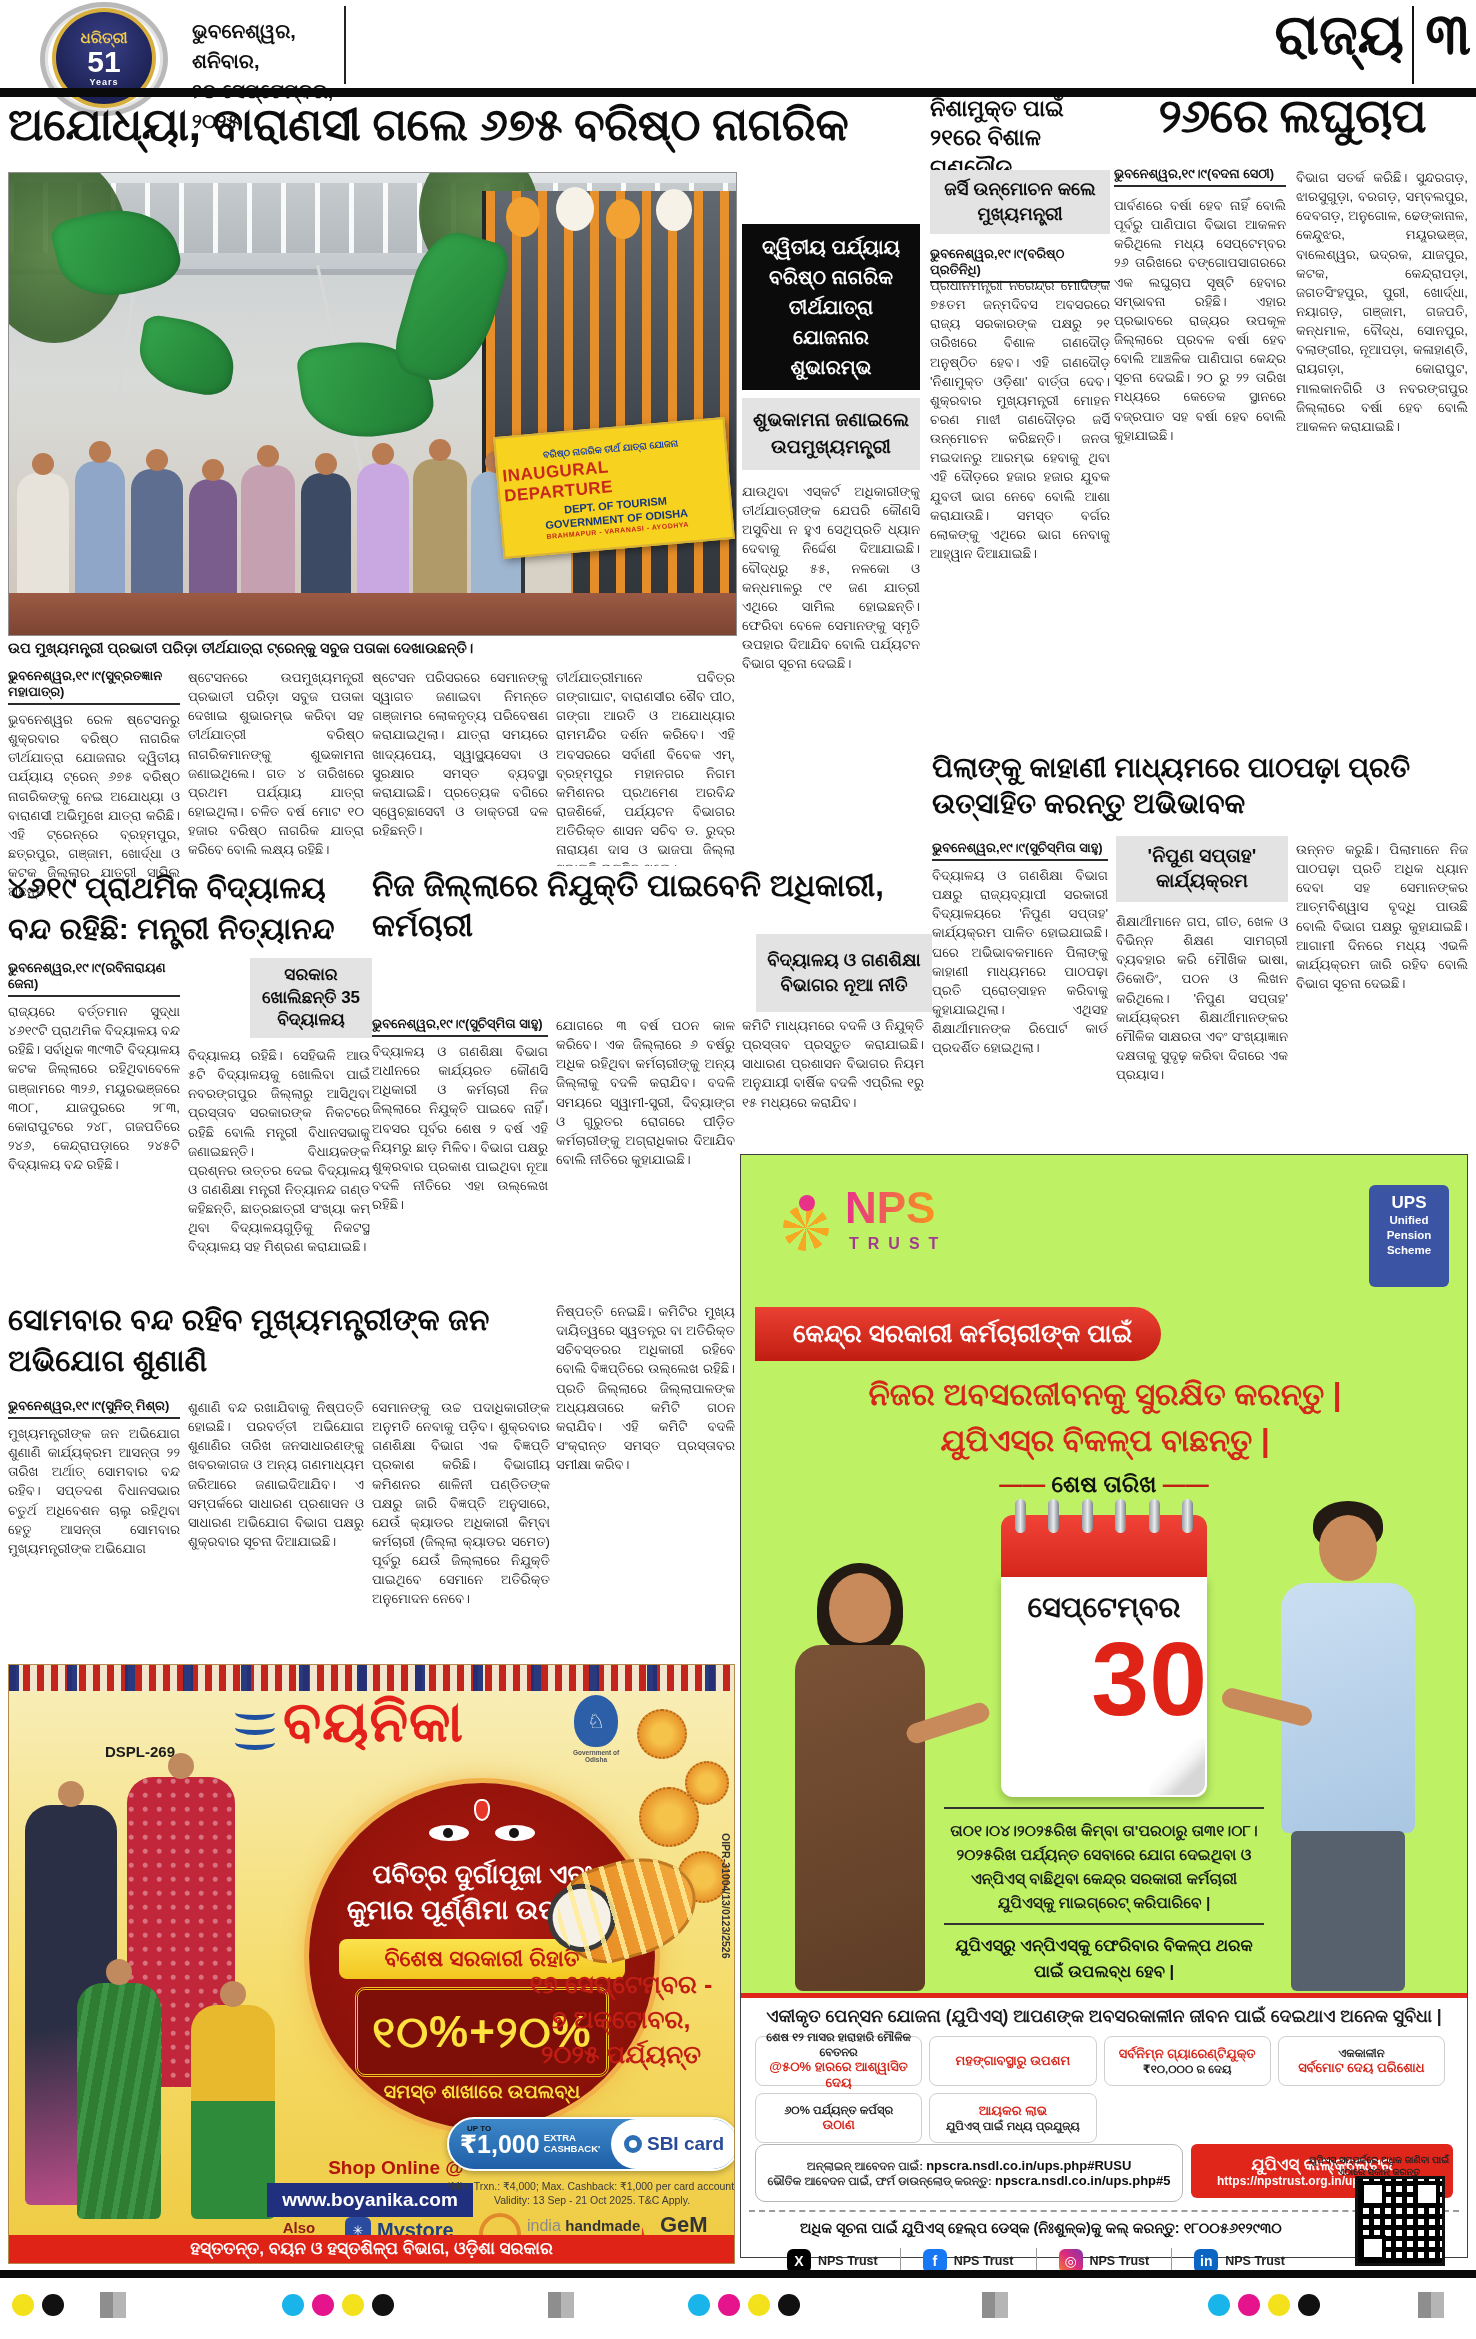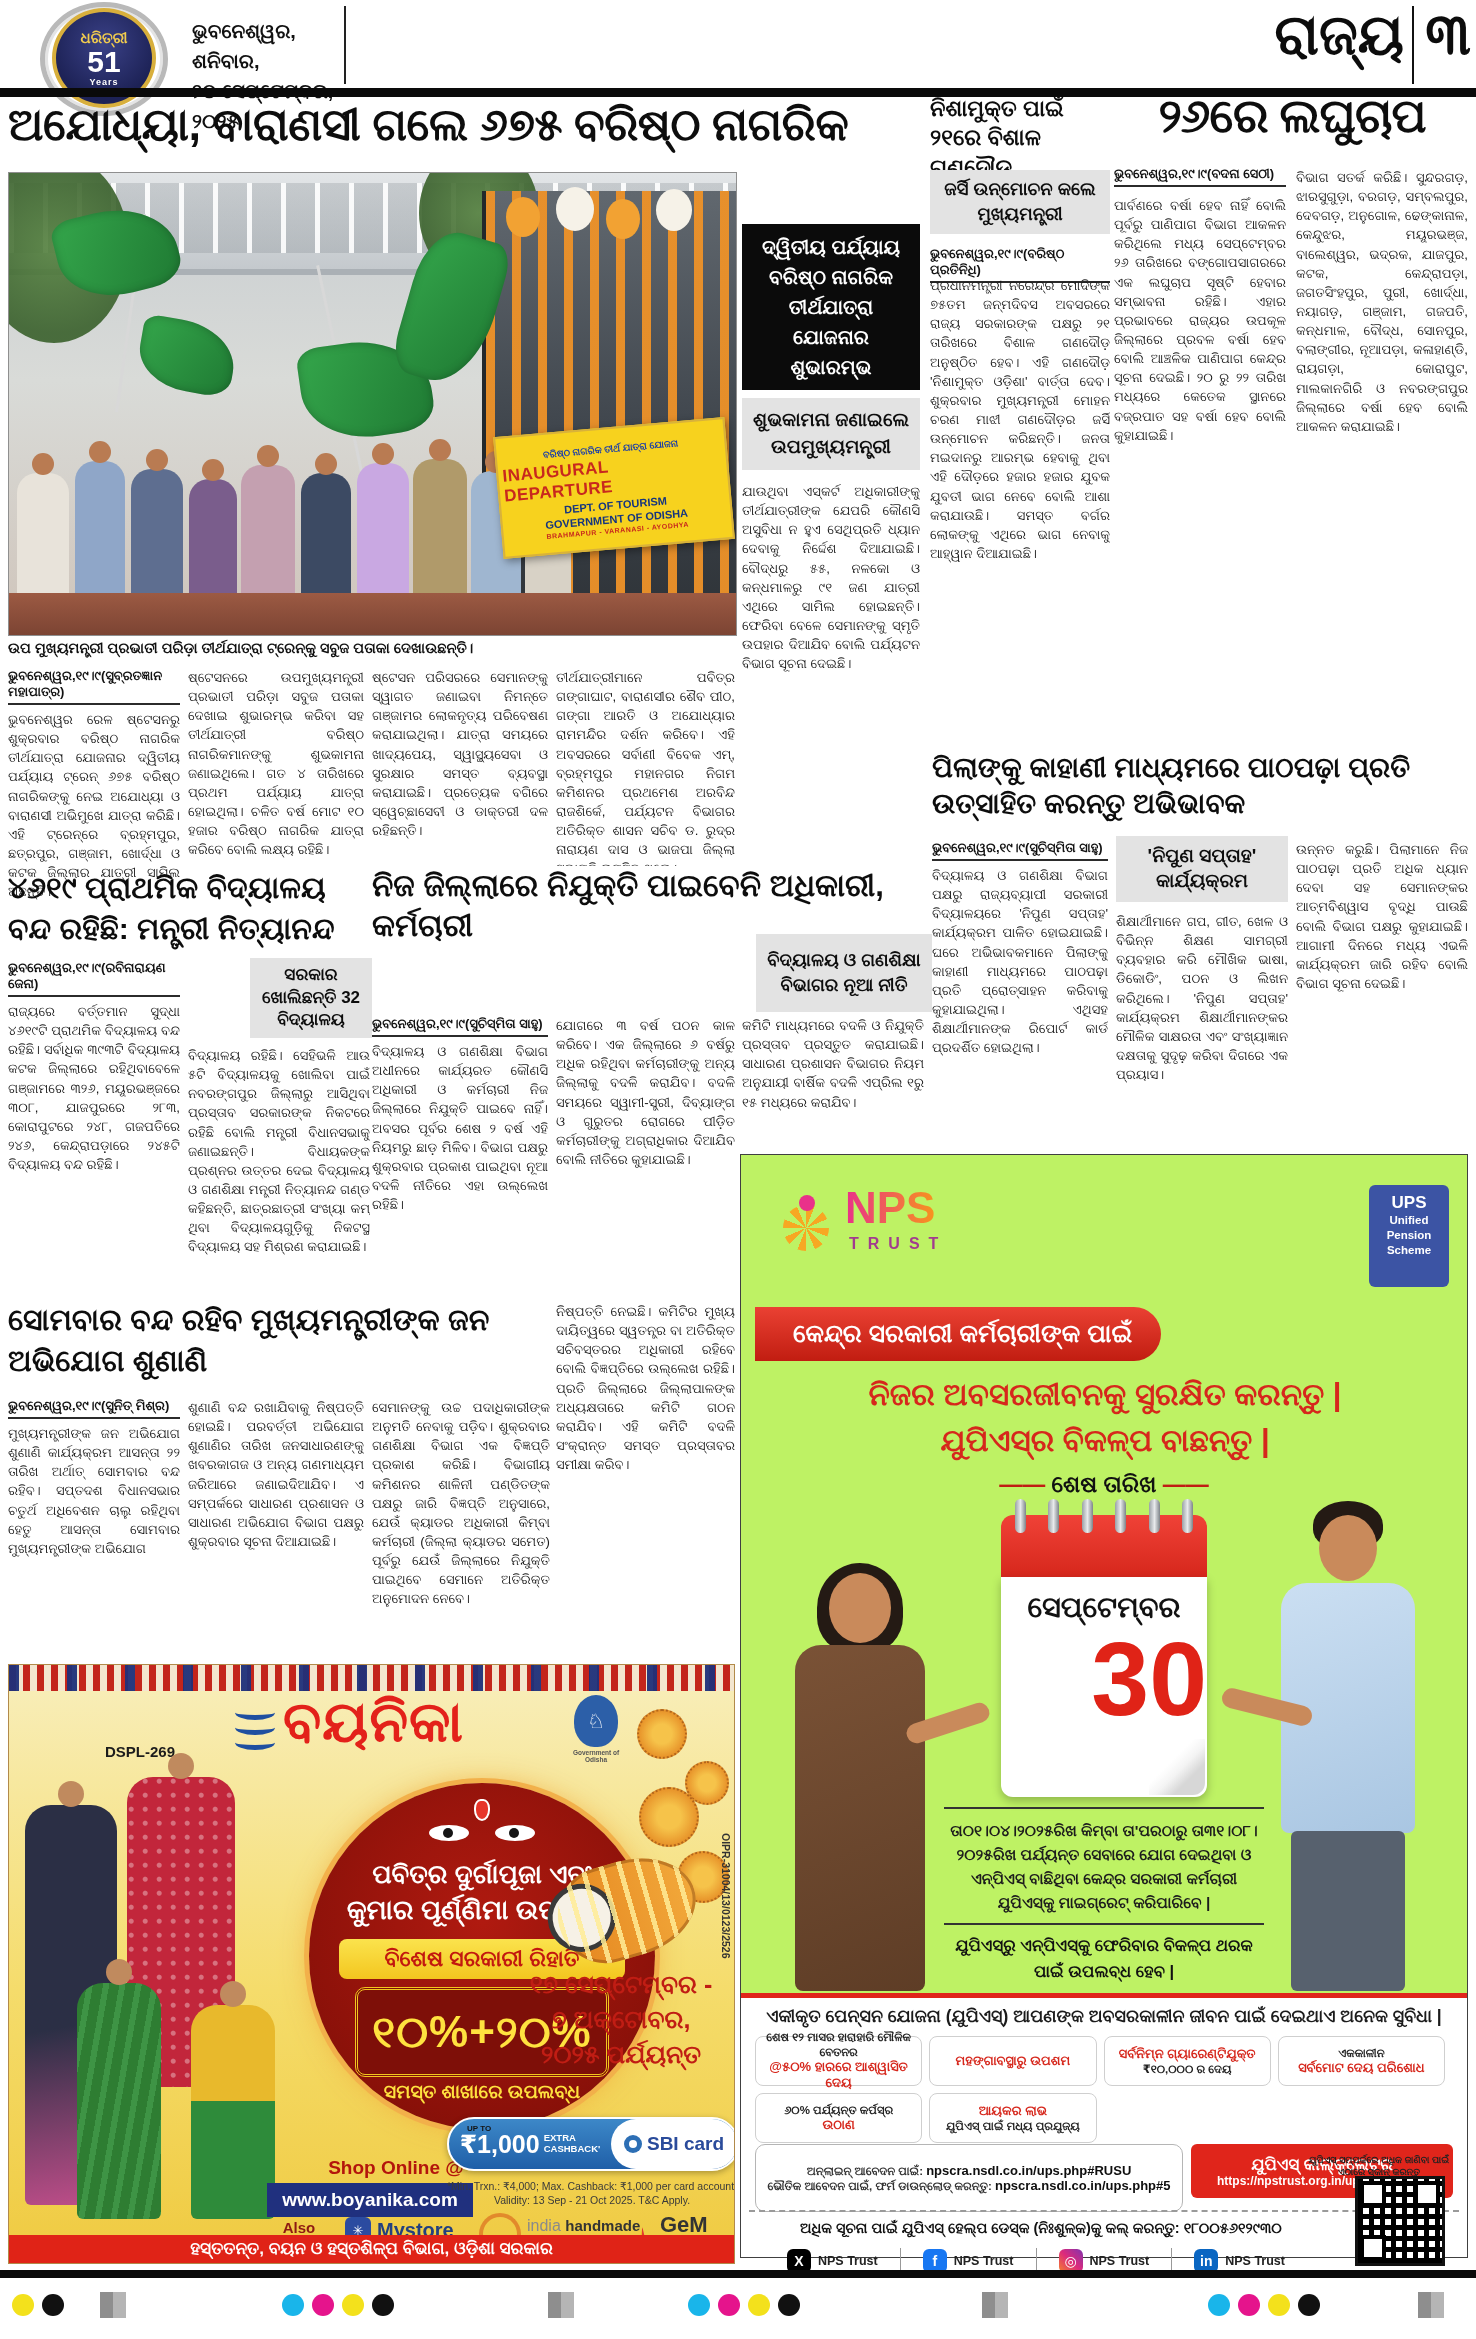--- a/index.html
+++ b/index.html
@@ -138,21 +138,21 @@
   .nps-para{position:absolute;left:50%;top:652px;transform:translateX(-50%);width:320px;text-align:center;
      border-top:2px solid #333;padding-top:10px;font-size:15.5px;font-weight:600;line-height:1.55;color:#1c1c1c;}
   .nps-para2{border-top:2px solid #333;margin-top:8px;padding-top:8px;font-size:16.5px;font-weight:800;color:#111;}
   .nps-white{position:absolute;left:0;right:0;top:838px;bottom:0;background:#ffffff;border-top:5px solid #E0251B;}
   .nps-intro{position:absolute;left:10px;right:10px;top:8px;text-align:center;font-size:17.5px;font-weight:800;color:#1b1b1b;}
   .bgrid{position:absolute;left:14px;right:22px;top:38px;display:grid;grid-template-columns:repeat(4,1fr);gap:7px;}
   .bbox{border:1.5px solid #cfcfcf;border-radius:8px;height:44px;display:flex;flex-direction:column;
         justify-content:center;text-align:center;padding:2px 6px;background:#fff;}
   .bk{font-size:11.5px;font-weight:700;color:#222;line-height:1.25;}
   .br{font-size:13px;font-weight:800;color:#D6271C;line-height:1.25;}
-  .lbox{position:absolute;left:14px;top:146px;width:428px;height:68px;border:1.5px solid #b5b5b5;border-radius:10px;
+  .lbox{position:absolute;left:14px;top:146px;width:428px;height:58px;border:1.5px solid #b5b5b5;border-radius:10px;
         display:flex;flex-direction:column;justify-content:center;padding:2px 10px;box-sizing:border-box;background:#fff;}
   .lline{font-size:11.5px;font-weight:700;color:#333;text-align:center;}
   .lurl{font-weight:800;color:#0e0e0e;font-size:13px;}
   .calcbox{position:absolute;right:14px;top:146px;width:262px;height:54px;background:#E0251B;border-radius:6px;
         color:#fff;display:flex;flex-direction:column;justify-content:center;text-align:center;}
   .calc1{font-size:16.5px;font-weight:800;}
   .calc2{font-size:12px;font-weight:700;}
   .nps-dash{position:absolute;left:8px;right:8px;top:212px;border-top:2px dashed #9a9a9a;}
   .helpline{position:absolute;left:20px;top:222px;width:560px;text-align:center;font-size:14.5px;font-weight:800;color:#111;}
   .socials{position:absolute;left:46px;top:250px;display:flex;gap:22px;align-items:center;}
@@ -327,21 +327,21 @@
   <div class="abs gbox" id="run-g">ଜର୍ସି ଉନ୍ମୋଚନ କଲେ ମୁଖ୍ୟମନ୍ତ୍ରୀ</div>
   <div class="abs byline" id="run-by">ଭୁବନେଶ୍ୱର,୧୯।୯(ବରିଷ୍ଠ ପ୍ରତିନିଧି)</div>
   <div class="abs btxt" id="run-t">ପ୍ରଧାନମନ୍ତ୍ରୀ ନରେନ୍ଦ୍ର ମୋଦିଙ୍କ ୭୫ତମ ଜନ୍ମଦିବସ ଅବସରରେ ରାଜ୍ୟ ସରକାରଙ୍କ ପକ୍ଷରୁ ୨୧ ତାରିଖରେ ବିଶାଳ ଗଣଦୌଡ଼ ଅନୁଷ୍ଠିତ ହେବ। ଏହି ଗଣଦୌଡ଼ 'ନିଶାମୁକ୍ତ ଓଡ଼ିଶା' ବାର୍ତ୍ତା ଦେବ। ଶୁକ୍ରବାର ମୁଖ୍ୟମନ୍ତ୍ରୀ ମୋହନ ଚରଣ ମାଝୀ ଗଣଦୌଡ଼ର ଜର୍ସି ଉନ୍ମୋଚନ କରିଛନ୍ତି। ଜନତା ମଇଦାନରୁ ଆରମ୍ଭ ହେବାକୁ ଥିବା ଏହି ଦୌଡ଼ରେ ହଜାର ହଜାର ଯୁବକ ଯୁବତୀ ଭାଗ ନେବେ ବୋଲି ଆଶା କରାଯାଉଛି। ସମସ୍ତ ବର୍ଗର ଲୋକଙ୍କୁ ଏଥିରେ ଭାଗ ନେବାକୁ ଆହ୍ୱାନ ଦିଆଯାଇଛି।</div>
 
   <div class="abs hl" id="cyc-hl">୨୬ରେ ଲଘୁଚାପ</div>
   <div class="abs byline" id="cyc-by">ଭୁବନେଶ୍ୱର,୧୯।୯(ବଦନା ସେଠୀ)</div>
   <div class="abs btxt" id="cyc-c1">ପାର୍ବଣରେ ବର୍ଷା ହେବ ନାହିଁ ବୋଲି ପୂର୍ବରୁ ପାଣିପାଗ ବିଭାଗ ଆକଳନ କରିଥିଲେ ମଧ୍ୟ ସେପ୍ଟେମ୍ବର ୨୬ ତାରିଖରେ ବଙ୍ଗୋପସାଗରରେ ଏକ ଲଘୁଚାପ ସୃଷ୍ଟି ହେବାର ସମ୍ଭାବନା ରହିଛି। ଏହାର ପ୍ରଭାବରେ ରାଜ୍ୟର ଉପକୂଳ ଜିଲ୍ଲାରେ ପ୍ରବଳ ବର୍ଷା ହେବ ବୋଲି ଆଞ୍ଚଳିକ ପାଣିପାଗ କେନ୍ଦ୍ର ସୂଚନା ଦେଇଛି। ୨୦ ରୁ ୨୨ ତାରିଖ ମଧ୍ୟରେ କେତେକ ସ୍ଥାନରେ ବଜ୍ରପାତ ସହ ବର୍ଷା ହେବ ବୋଲି କୁହାଯାଇଛି।</div>
   <div class="abs btxt" id="cyc-c2">ବିଭାଗ ସତର୍କ କରିଛି। ସୁନ୍ଦରଗଡ଼, ଝାରସୁଗୁଡ଼ା, ବରଗଡ଼, ସମ୍ବଲପୁର, ଦେବଗଡ଼, ଅନୁଗୋଳ, ଢେଙ୍କାନାଳ, କେନ୍ଦୁଝର, ମୟୂରଭଞ୍ଜ, ବାଲେଶ୍ୱର, ଭଦ୍ରକ, ଯାଜପୁର, କଟକ, କେନ୍ଦ୍ରାପଡ଼ା, ଜଗତସିଂହପୁର, ପୁରୀ, ଖୋର୍ଦ୍ଧା, ନୟାଗଡ଼, ଗଞ୍ଜାମ, ଗଜପତି, କନ୍ଧମାଳ, ବୌଦ୍ଧ, ସୋନପୁର, ବଲାଙ୍ଗୀର, ନୂଆପଡ଼ା, କଳାହାଣ୍ଡି, ରାୟଗଡ଼ା, କୋରାପୁଟ, ମାଲକାନଗିରି ଓ ନବରଙ୍ଗପୁର ଜିଲ୍ଲାରେ ବର୍ଷା ହେବ ବୋଲି ଆକଳନ କରାଯାଇଛି।</div>
 
   <div class="abs hl" id="sch-hl">୪୬୧୯ ପ୍ରାଥମିକ ବିଦ୍ୟାଳୟ ବନ୍ଦ ରହିଛି: ମନ୍ତ୍ରୀ ନିତ୍ୟାନନ୍ଦ</div>
-  <div class="abs gbox" id="sch-g">ସରକାର ଖୋଲିଛନ୍ତି 32 ବିଦ୍ୟାଳୟ</div>
+  <div class="abs gbox" id="sch-g">ସରକାର ଖୋଲିଛନ୍ତି 35 ବିଦ୍ୟାଳୟ</div>
   <div class="abs" id="sch-c1">
     <div class="byline">ଭୁବନେଶ୍ୱର,୧୯।୯(ରବିନାରାୟଣ ଜେନା)</div>
     <div class="btxt">ରାଜ୍ୟରେ ବର୍ତ୍ତମାନ ସୁଦ୍ଧା ୪୬୧୯ଟି ପ୍ରାଥମିକ ବିଦ୍ୟାଳୟ ବନ୍ଦ ରହିଛି। ସର୍ବାଧିକ ୩୯୩ଟି ବିଦ୍ୟାଳୟ କଟକ ଜିଲ୍ଲାରେ ରହିଥିବାବେଳେ ଗଞ୍ଜାମରେ ୩୨୬, ମୟୂରଭଞ୍ଜରେ ୩୦୮, ଯାଜପୁରରେ ୨୮୩, କୋରାପୁଟରେ ୨୪୮, ଗଜପତିରେ ୨୪୬, କେନ୍ଦ୍ରାପଡ଼ାରେ ୨୪୫ଟି ବିଦ୍ୟାଳୟ ବନ୍ଦ ରହିଛି।</div>
   </div>
   <div class="abs btxt" id="sch-c2">ବିଦ୍ୟାଳୟ ରହିଛି। ସେହିଭଳି ଆଉ ୫ଟି ବିଦ୍ୟାଳୟକୁ ଖୋଲିବା ପାଇଁ ନବରଙ୍ଗପୁର ଜିଲ୍ଲାରୁ ଆସିଥିବା ପ୍ରସ୍ତାବ ସରକାରଙ୍କ ନିକଟରେ ରହିଛି ବୋଲି ମନ୍ତ୍ରୀ ବିଧାନସଭାକୁ ଜଣାଇଛନ୍ତି। ବିଧାୟକଙ୍କ ପ୍ରଶ୍ନର ଉତ୍ତର ଦେଇ ବିଦ୍ୟାଳୟ ଓ ଗଣଶିକ୍ଷା ମନ୍ତ୍ରୀ ନିତ୍ୟାନନ୍ଦ ଗଣ୍ଡ କହିଛନ୍ତି, ଛାତ୍ରଛାତ୍ରୀ ସଂଖ୍ୟା କମ୍ ଥିବା ବିଦ୍ୟାଳୟଗୁଡ଼ିକୁ ନିକଟସ୍ଥ ବିଦ୍ୟାଳୟ ସହ ମିଶ୍ରଣ କରାଯାଇଛି।</div>
 
   <div class="abs hl" id="trf-hl">ନିଜ ଜିଲ୍ଲାରେ ନିଯୁକ୍ତି ପାଇବେନି ଅଧିକାରୀ, କର୍ମଚାରୀ</div>
   <div class="abs gbox" id="trf-g">ବିଦ୍ୟାଳୟ ଓ ଗଣଶିକ୍ଷା ବିଭାଗର ନୂଆ ନୀତି</div>
   <div class="abs" id="trf-c1">
     <div class="byline">ଭୁବନେଶ୍ୱର,୧୯।୯(ସୁଚିସ୍ମିତା ସାହୁ)</div>

